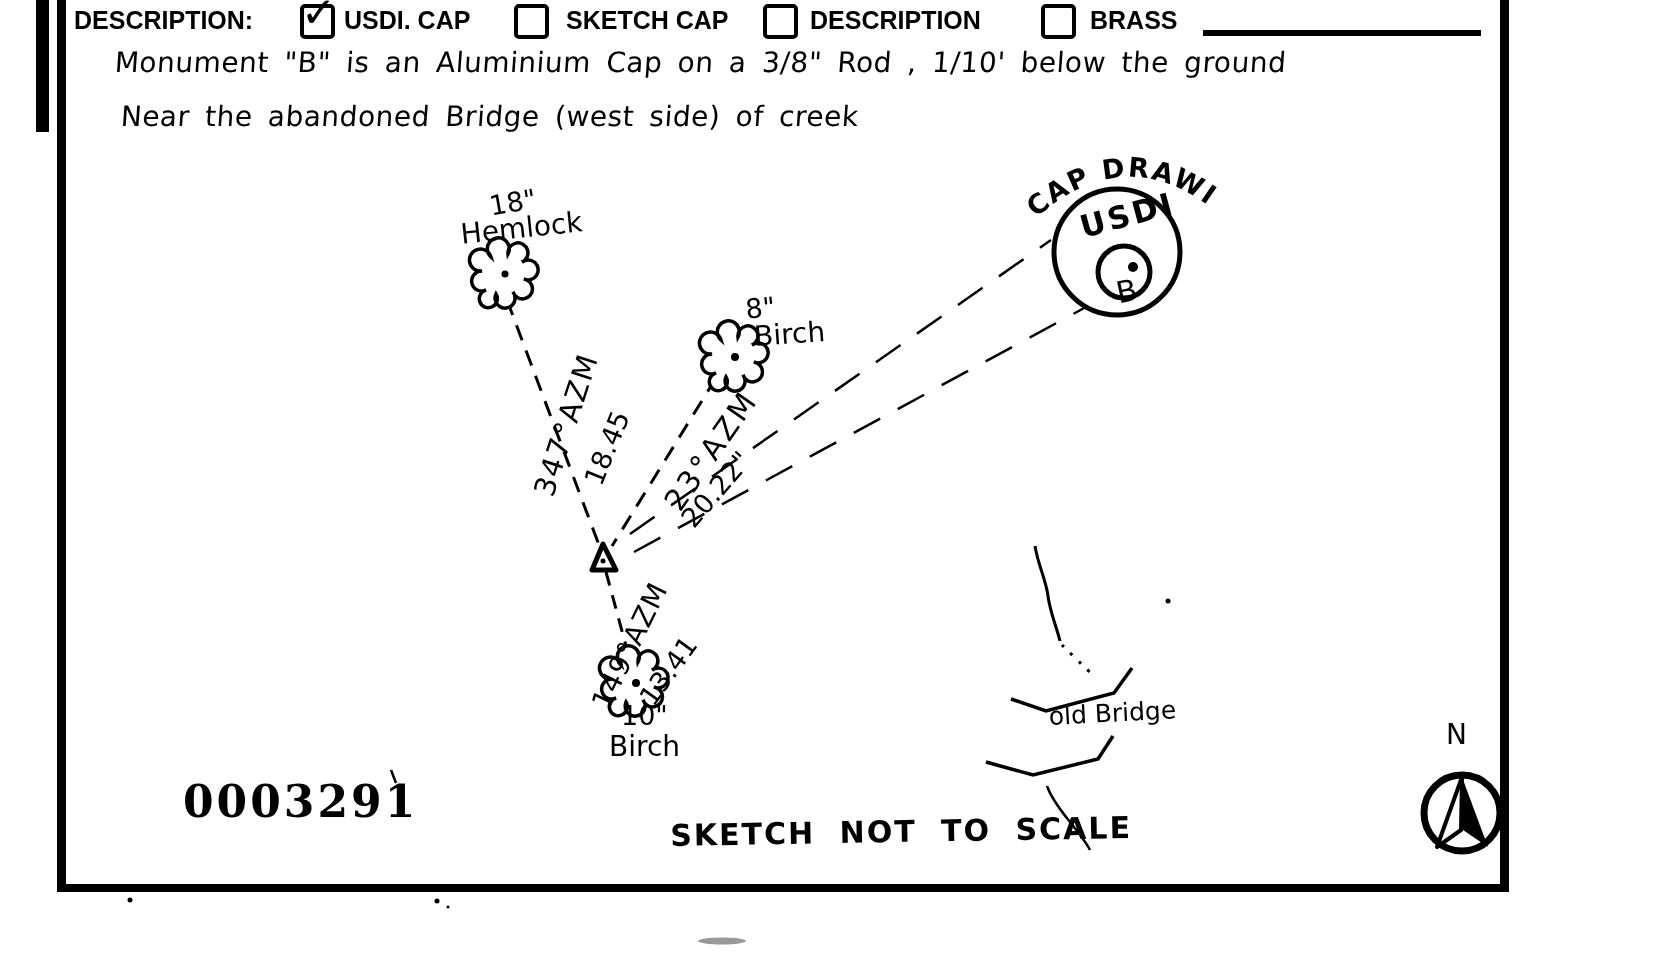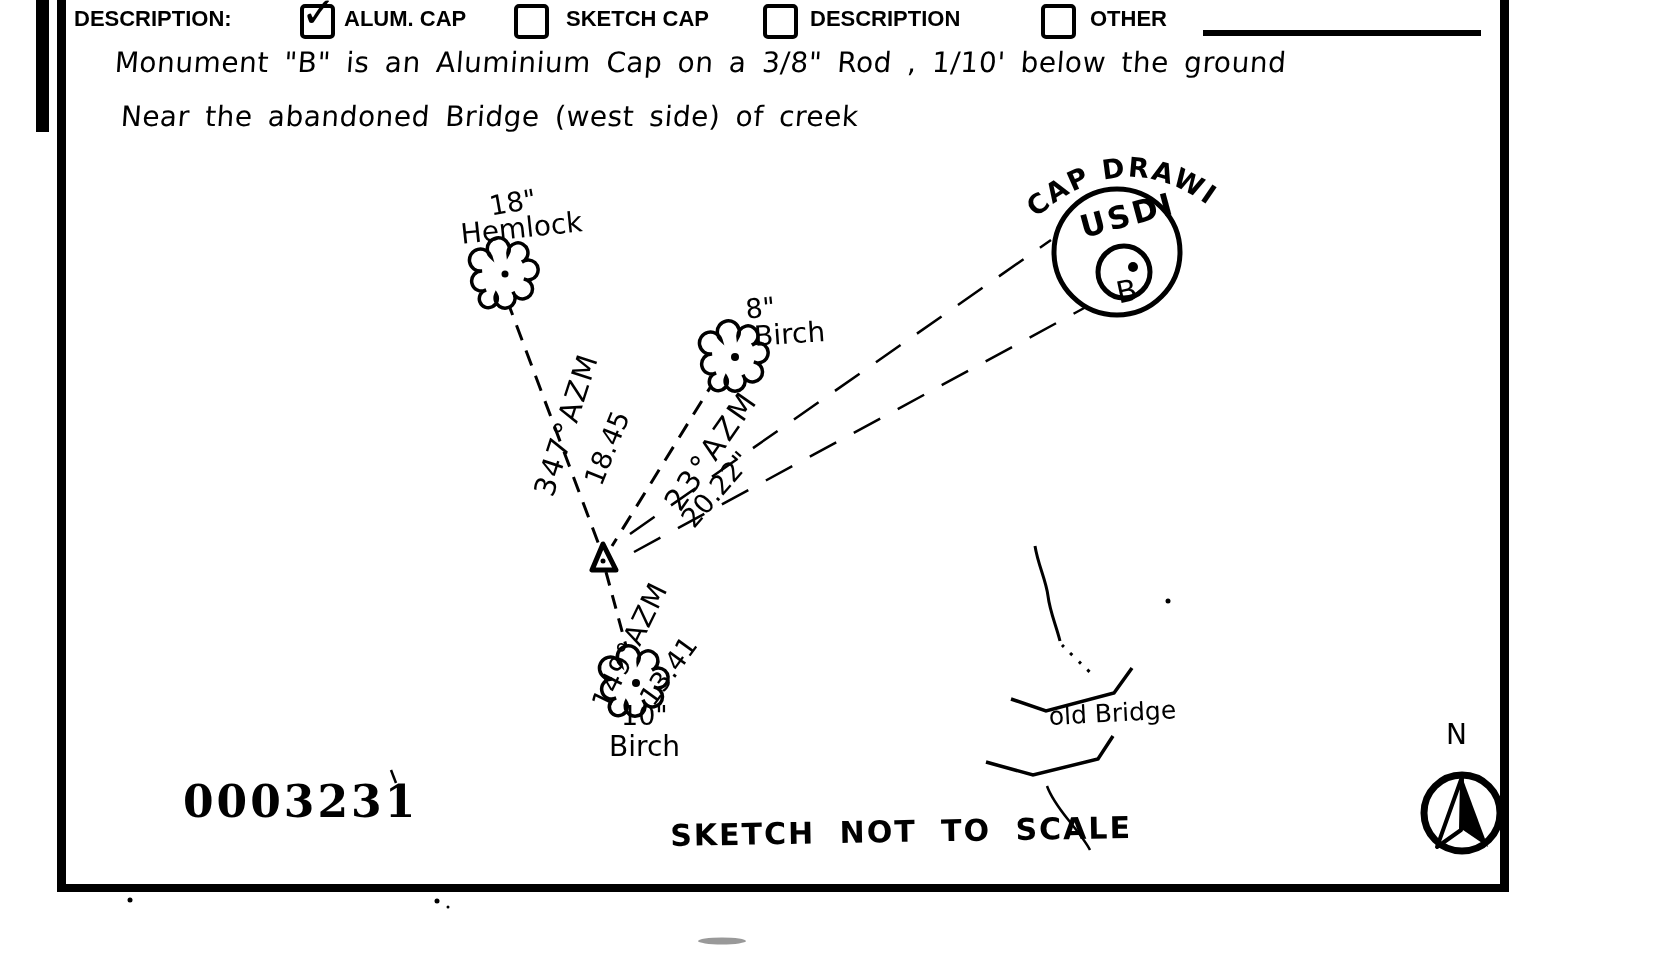--- a/index.html
+++ b/index.html
@@ -1,18 +1,18 @@
 <!DOCTYPE html>
 <html><head>
 <meta charset="utf-8">
 <style>
   html,body{margin:0;padding:0;background:#fff}
   .page{position:relative;width:1680px;height:953px;background:#fff;overflow:hidden;color:#000}
   .abs{position:absolute;white-space:nowrap}
-  .hdr{font-family:"Liberation Sans",sans-serif;font-weight:700;font-size:22px}
+  .hdr{font-family:"Liberation Sans",sans-serif;font-weight:700;font-size:25px}
   .chk{position:absolute;width:27px;height:27px;border:4px solid #000;border-radius:5px;background:#fff}
   .tick{position:absolute;left:-3px;top:-16px;font-size:42px;line-height:1;font-weight:700;font-family:"DejaVu Sans",sans-serif}
   .hw{font-family:"DejaVu Sans",sans-serif}
   .rot{transform-origin:0 0}
   .note{font-size:28px;letter-spacing:.5px;word-spacing:6px;transform:skewX(-4deg);transform-origin:0 0}
   .stamp{font-family:"DejaVu Serif",serif;font-weight:700;font-size:44px;letter-spacing:3px}
   .scale-note{font-weight:700;font-size:30px;letter-spacing:2px;word-spacing:12px;transform:rotate(-1deg);transform-origin:0 0}
   .blank-line{position:absolute;background:#000;height:6px}
   svg{position:absolute;left:0;top:0}
   svg text{font-family:"DejaVu Sans",sans-serif}
@@ -70,30 +70,30 @@
     <circle cx="437" cy="901" r="2.5" fill="#000"></circle>
     <circle cx="448" cy="907" r="1.5" fill="#000"></circle>
     <ellipse cx="722" cy="941" rx="24" ry="3.5" fill="#555" opacity="0.6"></ellipse>
   </svg>
 
   <span class="abs hdr" style="left:74px;top:6px">DESCRIPTION:</span>
 
   <span class="chk" style="left:300px;top:4px">
     <span class="tick">✓</span>
   </span>
-  <span class="abs hdr" style="left:344px;top:6px">ALUM. CAP</span>
+  <span class="abs hdr" style="left:344px;top:6px">USDI. CAP</span>
 
   <span class="chk" style="left:514px;top:4px"></span>
   <span class="abs hdr" style="left:566px;top:6px">SKETCH CAP</span>
 
   <span class="chk" style="left:763px;top:4px"></span>
   <span class="abs hdr" style="left:810px;top:6px">DESCRIPTION</span>
 
   <span class="chk" style="left:1041px;top:4px"></span>
-  <span class="abs hdr" style="left:1090px;top:6px">OTHER</span>
+  <span class="abs hdr" style="left:1090px;top:6px">BRASS</span>
   <span class="blank-line" style="left:1203px;top:30px;width:278px"></span>
 
   <span class="abs hw note" style="left:116px;top:46px">Monument "B" is an Aluminium Cap on a 3/8" Rod , 1/10' below the ground</span>
   <span class="abs hw note" style="left:122px;top:100px">Near the abandoned Bridge (west side) of creek</span>
 
   <span class="abs hw rot" style="left:487px;top:191px;font-size:27px;transform:rotate(-10deg)">18"</span>
   <span class="abs hw rot" style="left:459px;top:218px;font-size:28px;transform:rotate(-6deg)">Hemlock</span>
   <span class="abs hw rot" style="left:744px;top:294px;font-size:27px;transform:rotate(-6deg)">8"</span>
   <span class="abs hw rot" style="left:753px;top:320px;font-size:28px;transform:rotate(-4deg)">Birch</span>
   <span class="abs hw" style="left:621px;top:700px;font-size:27px">10"</span>
@@ -105,15 +105,15 @@
   <span class="abs hw rot" style="left:675px;top:513px;font-size:27px;transform:rotate(-49deg)">20.22"</span>
   <span class="abs hw rot" style="left:585px;top:700px;font-size:28px;letter-spacing:1px;transform:rotate(-64deg)">149°AZM</span>
   <span class="abs hw rot" style="left:633px;top:693px;font-size:27px;transform:rotate(-54deg)">13.41</span>
 
   <span class="abs hw rot" style="left:1076px;top:210px;font-size:31px;font-weight:600;letter-spacing:3px;transform:rotate(-15deg)">USDI</span>
   <span class="abs hw rot" style="left:1113px;top:276px;font-size:30px;transform:rotate(-12deg)">B</span>
 
   <span class="abs hw rot" style="left:1048px;top:702px;font-size:25px;transform:rotate(-3deg)">old Bridge</span>
   <span class="abs hw scale-note" style="left:670px;top:818px">SKETCH NOT TO SCALE</span>
   <span class="abs hw" style="left:1446px;top:718px;font-size:28px">N</span>
-  <span class="abs stamp" style="left:183px;top:776px">0003231</span>
+  <span class="abs stamp" style="left:183px;top:776px">0003291</span>
 
 </div>
 
 </body></html>

